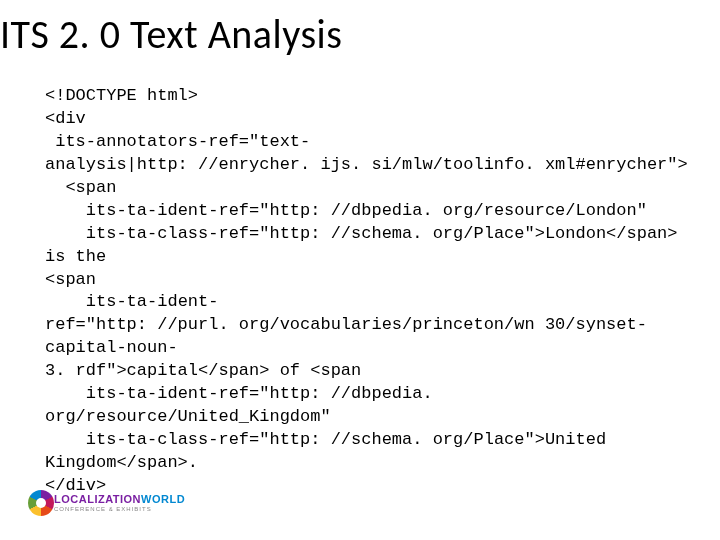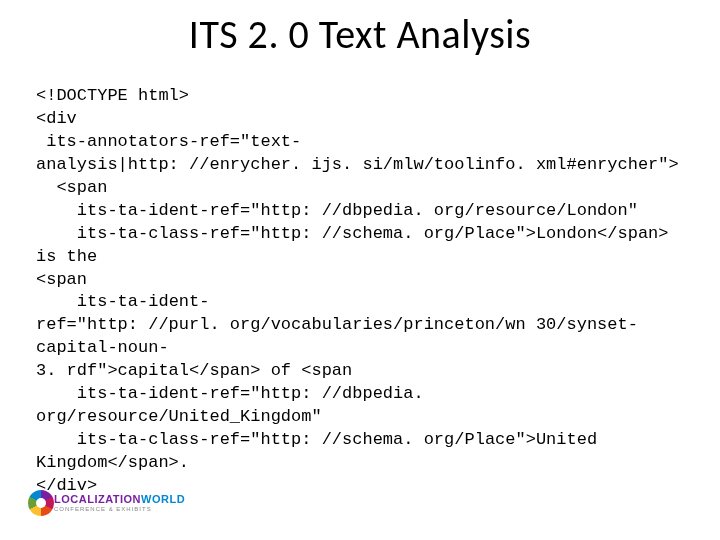--- a/index.html
+++ b/index.html
@@ -15,30 +15,29 @@
     width: 720px;
     height: 540px;
     position: relative;
     box-sizing: border-box;
   }
   .title {
     position: absolute;
     top: 10px;
     left: 0;
     width: 720px;
-    text-align: center;
     font-size: 40px;
     color: #000;
     font-weight: 400;
     letter-spacing: 0.5px;
   }
   .code {
     position: absolute;
     top: 85px;
-    left: 36px;
+    left: 45px;
     width: 660px;
     font-family: "Courier New", Courier, monospace;
     font-size: 17px;
     line-height: 1.35;
     color: #000;
     white-space: pre-wrap;
     word-break: break-word;
   }
   .logo {
     position: absolute;

